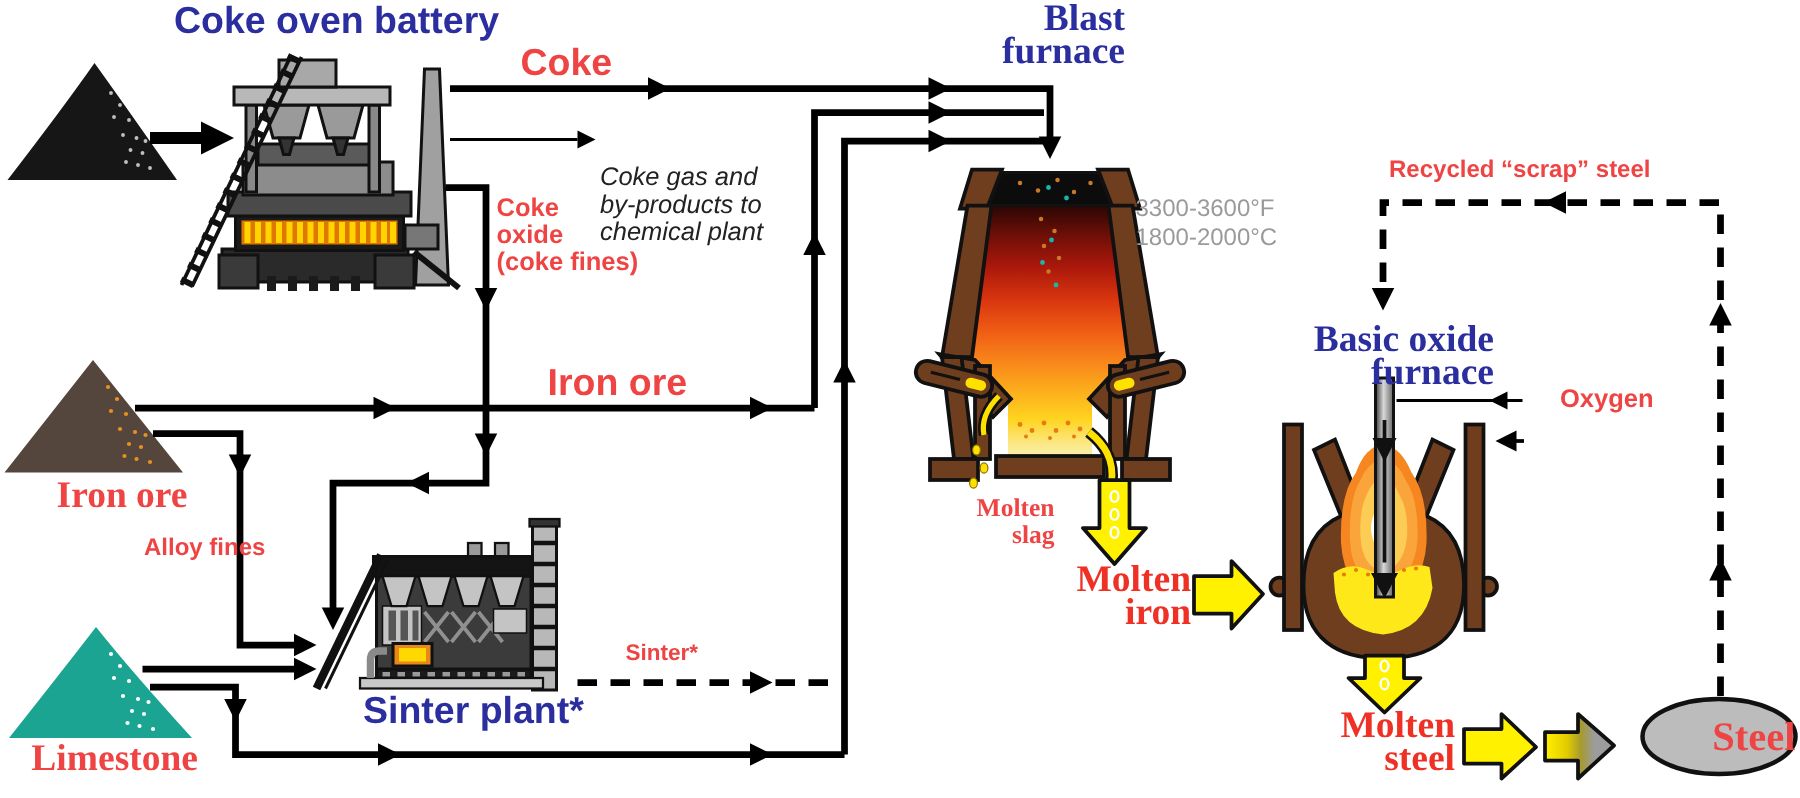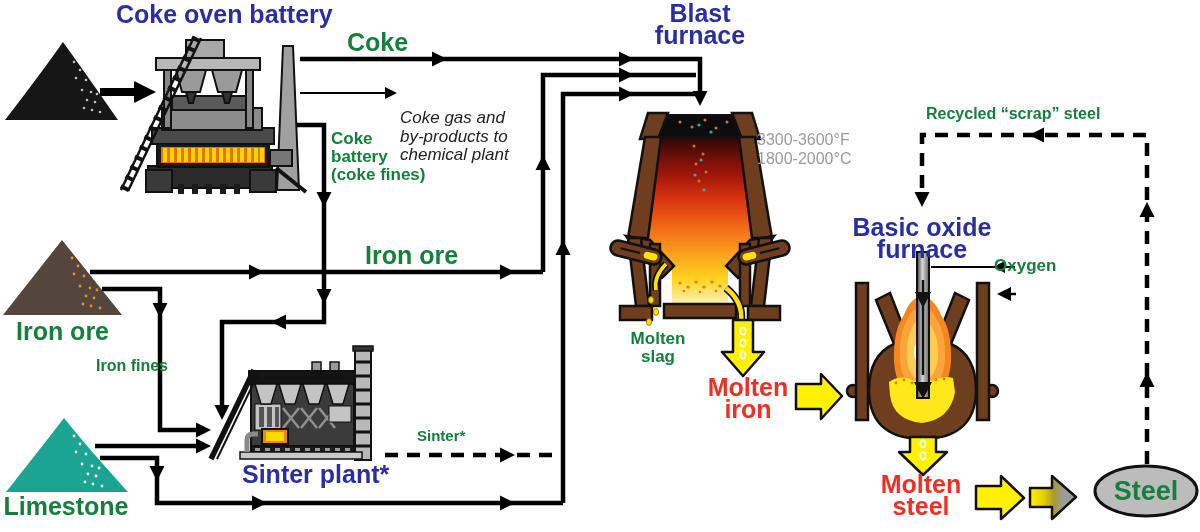--- a/index.html
+++ b/index.html
@@ -1,29 +1,29 @@
 <!DOCTYPE html>
 <html style="--label-blue: #2B2E9E; --label-red: #EE3124; --label-gray: #9A9A9A; --arrow-yellow: #FFF100; --limestone-teal: #1CA493; --iron-ore-brown: #54463C; --coal-black: #161616; --furnace-brown: #6E3E1E; --steel-gray: #BCBCBC;"><head>
 <meta charset="utf-8">
 <style>
   html,body{margin:0;padding:0;background:#fff;}
   #stage{position:relative;width:1200px;height:532px;background:#fff;overflow:hidden;
          font-family:"Liberation Sans","DejaVu Sans",sans-serif;}
   #art{position:absolute;left:0;top:0;}
-  .lbl{position:absolute;font-weight:bold;color:#15803d;white-space:nowrap;}
+  .lbl{position:absolute;font-weight:bold;color:#ef4444;white-space:nowrap;}
   .lbl span{display:block;}
   .b25{font-size:25px;line-height:22px;}
   .b21{font-size:15px;line-height:20px;}
   .b20{font-size:16px;line-height:19px;}
   .b17{font-size:17px;line-height:18px;}
   .blue{color:var(--label-blue,#2B2E9E);}
   .red{color:var(--label-red,#EE3124);}
   .gray{color:var(--label-gray,#9A9A9A);font-weight:normal;font-size:16px;line-height:19px;}
   .it{font-style:italic;font-weight:normal;color:#222;font-size:17px;line-height:18.5px;}
-  .ctr{text-align:center;}
+  .ctr{text-align:right;font-family:Liberation Serif, serif;}
 </style>
 </head>
 <body>
 
 <div id="stage">
 
 <svg id="art" width="1200" height="532" viewBox="0 0 1200 532">
   <defs>
     <linearGradient id="bfGrad" x1="0" y1="118" x2="0" y2="308" gradientUnits="userSpaceOnUse">
       <stop offset="0" stop-color="#0b0b0b"></stop>
@@ -382,39 +382,39 @@
 <div class="lbl b25" style="left:347px;top:31px;">Coke</div>
 
 <div class="lbl it" style="left:400px;top:81px;font-weight:normal;margin-top:28px;">
   <span>Coke gas and</span>
   <span>by-products to</span>
   <span>chemical plant</span>
 </div>
 
 <div class="lbl b17" style="left:331px;top:130px;">
   <span>Coke</span>
-  <span>battery</span>
+  <span>oxide</span>
   <span>(coke fines)</span>
 </div>
 
 <div class="lbl b25 blue ctr" style="left:650px;top:2px;width:100px;">
   <span>Blast</span>
   <span>furnace</span>
 </div>
 
 <div class="lbl gray" style="left:757px;top:130px;">
   <span>3300-3600°F</span>
   <span>1800-2000°C</span>
 </div>
 
 <div class="lbl b25 ctr" style="left:0px;top:320px;width:125px;">Iron ore</div>
 
 <div class="lbl b25" style="left:365px;top:244px;">Iron ore</div>
 
-<div class="lbl b20" style="left:96px;top:356px;">Iron fines</div>
+<div class="lbl b20" style="left:96px;top:356px;">Alloy fines</div>
 
 <div class="lbl b25 ctr" style="left:0px;top:495px;width:132px;">Limestone</div>
 
 <div class="lbl b25 blue" style="left:242px;top:463px;">Sinter plant*</div>
 
 <div class="lbl b21" style="left:417px;top:426px;">Sinter*</div>
 
 <div class="lbl b17 ctr" style="left:613px;top:330px;width:90px;">
   <span>Molten</span>
   <span>slag</span>
@@ -423,21 +423,21 @@
 <div class="lbl b25 red ctr" style="left:702px;top:376px;width:92px;">
   <span>Molten</span>
   <span>iron</span>
 </div>
 
 <div class="lbl b25 blue ctr" style="left:848px;top:216px;width:148px;">
   <span>Basic oxide</span>
   <span>furnace</span>
 </div>
 
-<div class="lbl b17" style="left:994px;top:257px;">Oxygen</div>
+<div class="lbl b17" style="left:1040px;top:257px;">Oxygen</div>
 
 
 <div class="lbl b20" style="left:926px;top:104px;">Recycled “scrap” steel</div>
 
 <div class="lbl b25 red ctr" style="left:872px;top:473px;width:98px;">
   <span>Molten</span>
   <span>steel</span>
 </div>
 
 <div class="lbl ctr" style="left:1095px;top:476px;width:102px;font-size:27px;">Steel</div>

